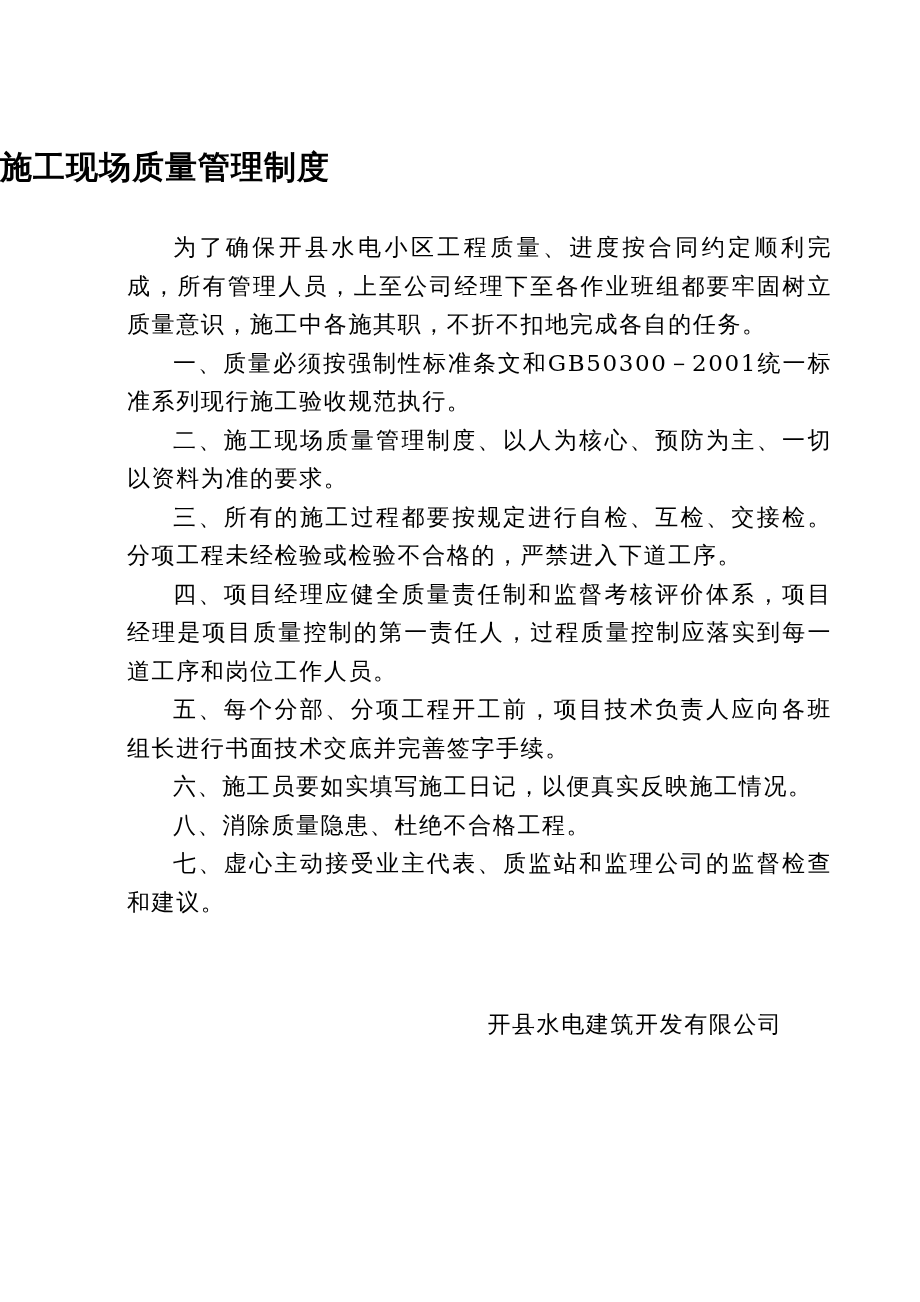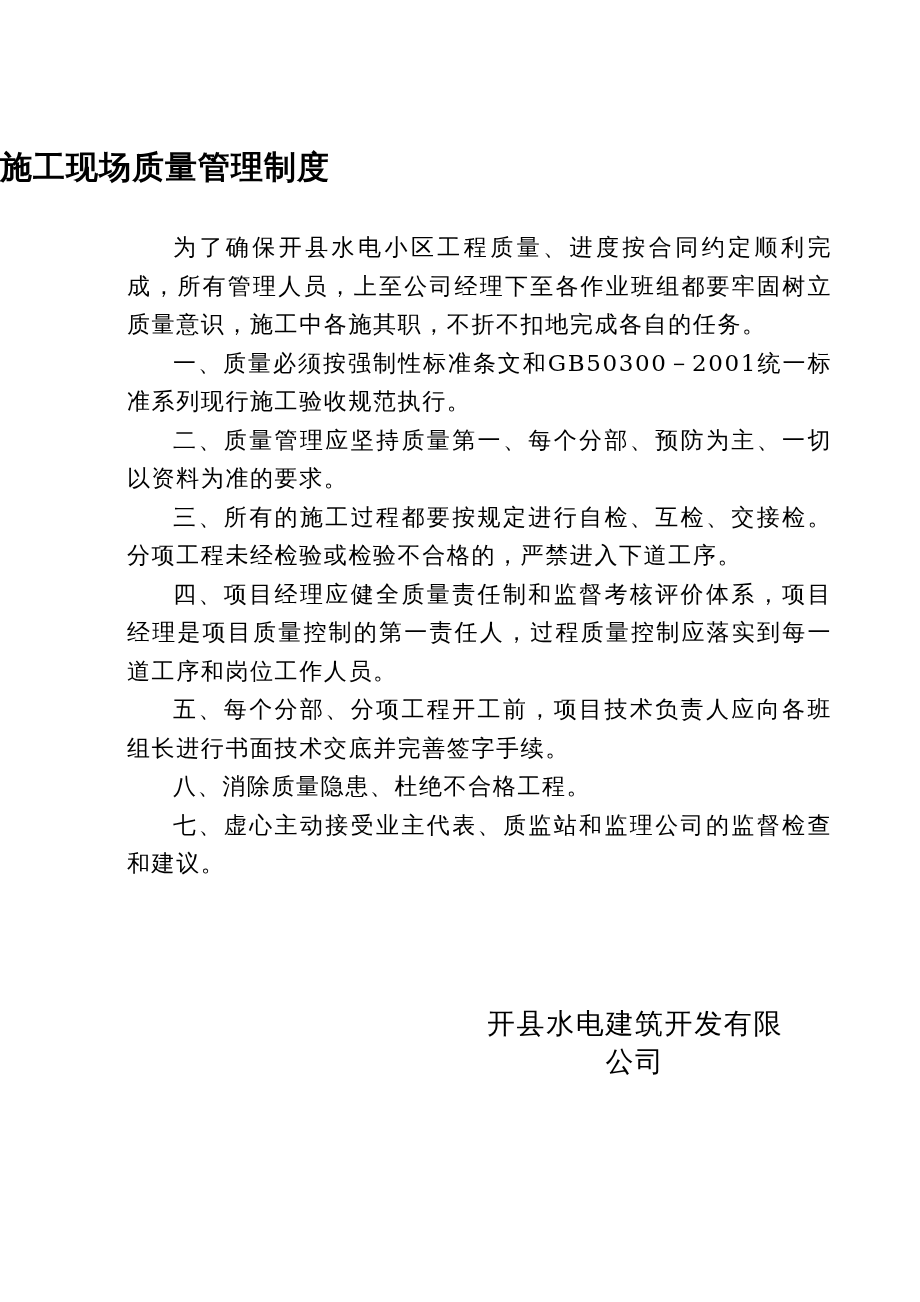--- a/index.html
+++ b/index.html
@@ -4,35 +4,36 @@
 <style>
   html, body { margin: 0; padding: 0; background: #ffffff; }
   body { width: 920px; height: 1302px; position: relative; overflow: hidden;
          font-family: "DejaVu Serif", "Liberation Serif", serif; color: #000; }
   .title { position: absolute; top: 146px; left: 0; width: 836px; text-align: left;
            font-size: 32px; font-weight: bold; letter-spacing: 1px; }
   .body { position: absolute; top: 228px; left: 127px; width: 705px;
           font-size: 23px; line-height: 38.5px; letter-spacing: 1.6px; }
   .para { margin: 0; text-indent: 2em; text-align: justify; }
   .sign { position: absolute; top: 1005px; left: 470px; width: 320px;
-          font-size: 28px; line-height: 38px; letter-spacing: 1.6px; }
+          font-size: 23px; line-height: 38px; letter-spacing: 1.6px; }
   .sign div { text-align: center; }
   .sign .company { padding-left: 10px; }
 </style>
 </head>
 <body>
 
 <div class="title">施工现场质量管理制度</div>
 
 <div class="body">
   <p class="para">为了确保开县水电小区工程质量、进度按合同约定顺利完成，所有管理人员，上至公司经理下至各作业班组都要牢固树立质量意识，施工中各施其职，不折不扣地完成各自的任务。</p>
   <p class="para">一、质量必须按强制性标准条文和GB50300－2001统一标准系列现行施工验收规范执行。</p>
-  <p class="para">二、质量管理应坚持质量第一、每个分部、预防为主、一切以资料为准的要求。</p>
+  <p class="para">二、施工现场质量管理制度、以人为核心、预防为主、一切以资料为准的要求。</p>
   <p class="para">三、所有的施工过程都要按规定进行自检、互检、交接检。分项工程未经检验或检验不合格的，严禁进入下道工序。</p>
   <p class="para">四、项目经理应健全质量责任制和监督考核评价体系，项目经理是项目质量控制的第一责任人，过程质量控制应落实到每一道工序和岗位工作人员。</p>
   <p class="para">五、每个分部、分项工程开工前，项目技术负责人应向各班组长进行书面技术交底并完善签字手续。</p>
+  <p class="para">六、施工员要如实填写施工日记，以便真实反映施工情况。</p>
   <p class="para">八、消除质量隐患、杜绝不合格工程。</p>
   <p class="para">七、虚心主动接受业主代表、质监站和监理公司的监督检查和建议。</p>
 </div>
 
 <div class="sign">
   <div class="company">开县水电建筑开发有限公司</div>
 </div>
 
 </body></html>

